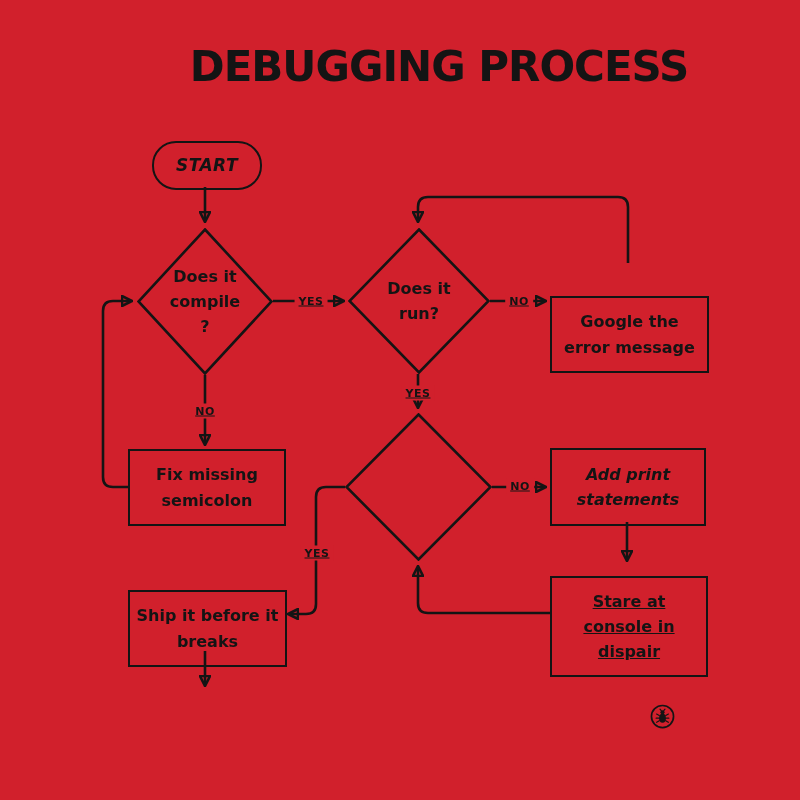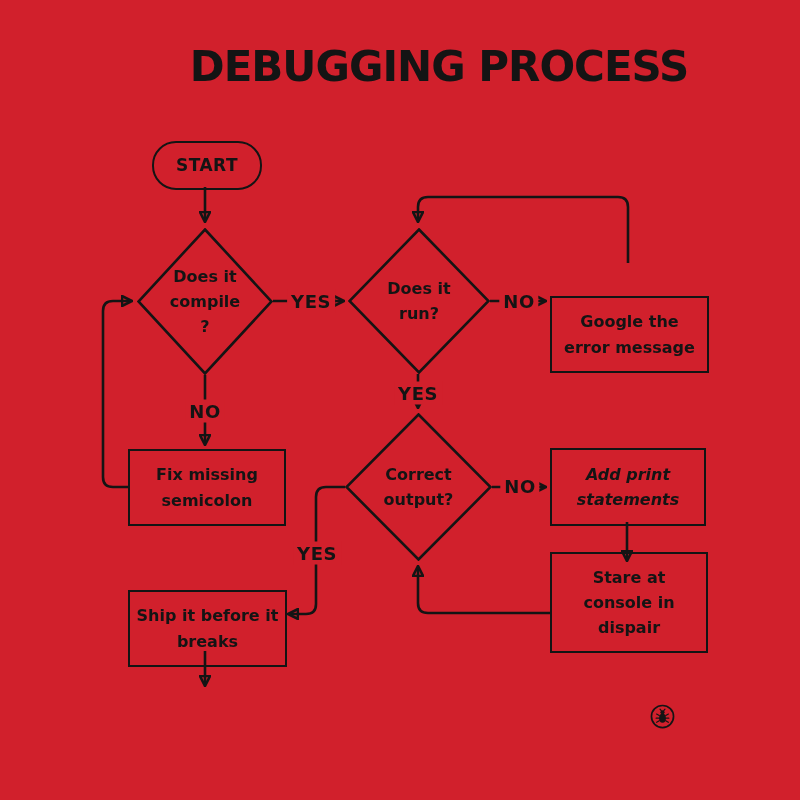--- a/index.html
+++ b/index.html
@@ -27,22 +27,23 @@
     border:2.6px solid var(--ink);border-radius:24px;font-size:17px;
     letter-spacing:0.5px;
   }
   .box{border:2.6px solid var(--ink);}
   .diamond{padding:0;}
   .diamond svg{position:absolute;inset:0;width:100%;height:100%;}
   .diamond .dlabel{position:relative;z-index:2;}
   .edge-label{
     position:absolute;transform:translate(-50%,-50%);
     background:var(--bg);padding:1px 4px;
-    font-weight:700;font-size:18px;letter-spacing:0.5px;color:var(--ink);
+    font-weight:700;font-size:11px;letter-spacing:0.5px;color:var(--ink);
     z-index:3;
+    text-decoration:underline;
   }
   .bug-badge{position:absolute;left:650px;top:704px;width:25px;height:25px;}
 </style>
 </head>
 <body>
 
 <div class="canvas">
 
   <div class="title">DEBUGGING PROCESS</div>
 
@@ -59,21 +60,21 @@
     <path d="M205,375 L205,444" marker-end="url(#arr)"></path>
     <path d="M128,487 L113,487 Q103,487 103,477 L103,311 Q103,301 113,301 L131,301" marker-end="url(#arr)"></path>
     <path d="M418,374 L418,407" marker-end="url(#arr)"></path>
     <path d="M492,487 L545,487" marker-end="url(#arr)"></path>
     <path d="M627,522 L627,560" marker-end="url(#arr)"></path>
     <path d="M550,613 L428,613 Q418,613 418,603 L418,567" marker-end="url(#arr)"></path>
     <path d="M345,487 L326,487 Q316,487 316,497 L316,604 Q316,614 306,614 L289,614" marker-end="url(#arr)"></path>
     <path d="M205,651 L205,685" marker-end="url(#arr)"></path>
   </svg>
 
-  <div class="node terminal" style="left:152px;top:141px;width:106px;height:45px;">
+  <div class="node terminal" style="left:152px;top:141px;width:106px;height:45px;font-style:italic;">
     <span>START</span>
   </div>
 
 
   <div class="node diamond" style="left:137px;top:228px;width:136px;height:147px;">
     <svg viewBox="0 0 136 147">
       <polygon points="68,1.5 134.5,73.5 68,145.5 1.5,73.5" fill="none" stroke="#141414" stroke-width="2.6"></polygon>
     </svg>
     <div class="dlabel">Does it
 compile
@@ -85,40 +86,38 @@
       <polygon points="71,1.5 140.5,73 71,144.5 1.5,73" fill="none" stroke="#141414" stroke-width="2.6"></polygon>
     </svg>
     <div class="dlabel">Does it
 run?</div>
   </div>
 
   <div class="node diamond" style="left:345px;top:413px;width:147px;height:148px;">
     <svg viewBox="0 0 147 148">
       <polygon points="73.5,1.5 145.5,74 73.5,146.5 1.5,74" fill="none" stroke="#141414" stroke-width="2.6"></polygon>
     </svg>
-    <div class="dlabel">Correct
-output?</div>
   </div>
 
   <div class="node box" style="left:550px;top:264px;width:155px;height:73px;margin-top:32px;">
     <span>Google the
 error message</span>
   </div>
 
   <div class="node box" style="left:128px;top:449px;width:154px;height:73px;">
     <span>Fix missing
 semicolon</span>
   </div>
 
   <div class="node box" style="left:550px;top:448px;width:152px;height:74px;font-style:italic;">
     <span>Add print
 statements</span>
   </div>
 
-  <div class="node box" style="left:550px;top:552px;width:154px;height:97px;">
+  <div class="node box" style="left:550px;top:576px;width:154px;height:97px;text-decoration:underline;">
     <span>Stare at
 console in
 dispair</span>
   </div>
 
   <div class="node box" style="left:128px;top:578px;width:155px;height:73px;margin-top:12px;">
     <span>Ship it before it
 breaks</span>
   </div>
 

